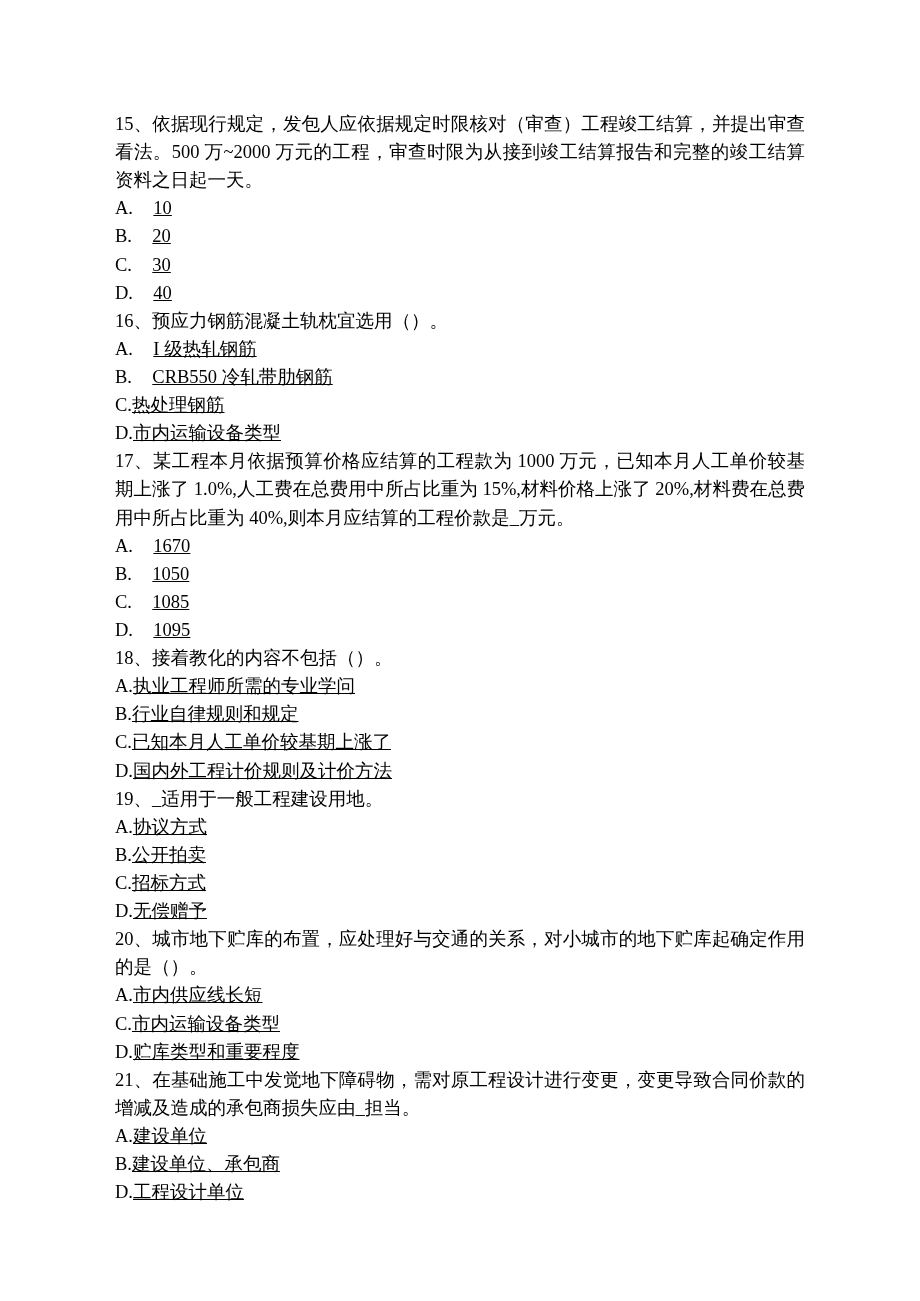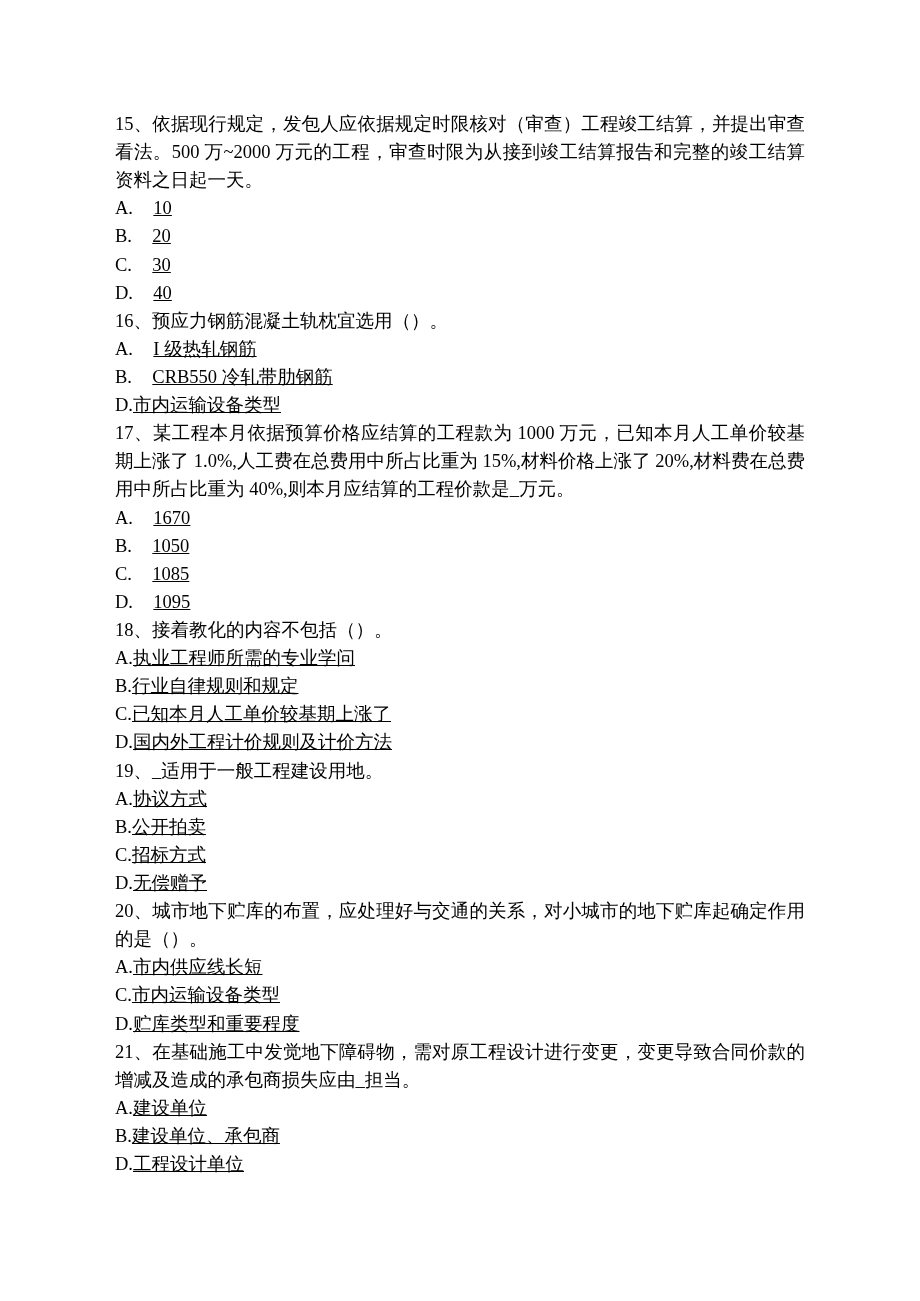--- a/index.html
+++ b/index.html
@@ -34,20 +34,21 @@
 
 <div id="content">
     <p class="question-stem"><span>15、</span><span>依据现行规定，发包人应依据规定时限核对（审查）工程竣工结算，并提出审查看法。500 万~2000 万元的工程，审查时限为从接到竣工结算报告和完整的竣工结算资料之日起一天。</span></p>
     <p class="option"><span class="letter">A.</span><span class="sep"></span><span>10</span></p>
     <p class="option"><span class="letter">B.</span><span class="sep"></span><span>20</span></p>
     <p class="option"><span class="letter">C.</span><span class="sep"></span><span>30</span></p>
     <p class="option"><span class="letter">D.</span><span class="sep"></span><span>40</span></p>
     <p class="question-stem"><span>16、</span><span>预应力钢筋混凝土轨枕宜选用（）。</span></p>
     <p class="option"><span class="letter">A.</span><span class="sep"></span><span>I 级热轧钢筋</span></p>
     <p class="option"><span class="letter">B.</span><span class="sep"></span><span>CRB550 冷轧带肋钢筋</span></p>
+    <p class="option"><span class="letter">C.</span><span>热处理钢筋</span></p>
     <p class="option"><span class="letter">D.</span><span>市内运输设备类型</span></p>
     <p class="question-stem"><span>17、</span><span>某工程本月依据预算价格应结算的工程款为 1000 万元，已知本月人工单价较基期上涨了 1.0%,人工费在总费用中所占比重为 15%,材料价格上涨了 20%,材料费在总费用中所占比重为 40%,则本月应结算的工程价款是_万元。</span></p>
     <p class="option"><span class="letter">A.</span><span class="sep"></span><span>1670</span></p>
     <p class="option"><span class="letter">B.</span><span class="sep"></span><span>1050</span></p>
     <p class="option"><span class="letter">C.</span><span class="sep"></span><span>1085</span></p>
     <p class="option"><span class="letter">D.</span><span class="sep"></span><span>1095</span></p>
     <p class="question-stem"><span>18、</span><span>接着教化的内容不包括（）。</span></p>
     <p class="option"><span class="letter">A.</span><span>执业工程师所需的专业学问</span></p>
     <p class="option"><span class="letter">B.</span><span>行业自律规则和规定</span></p>
     <p class="option"><span class="letter">C.</span><span>已知本月人工单价较基期上涨了</span></p>

